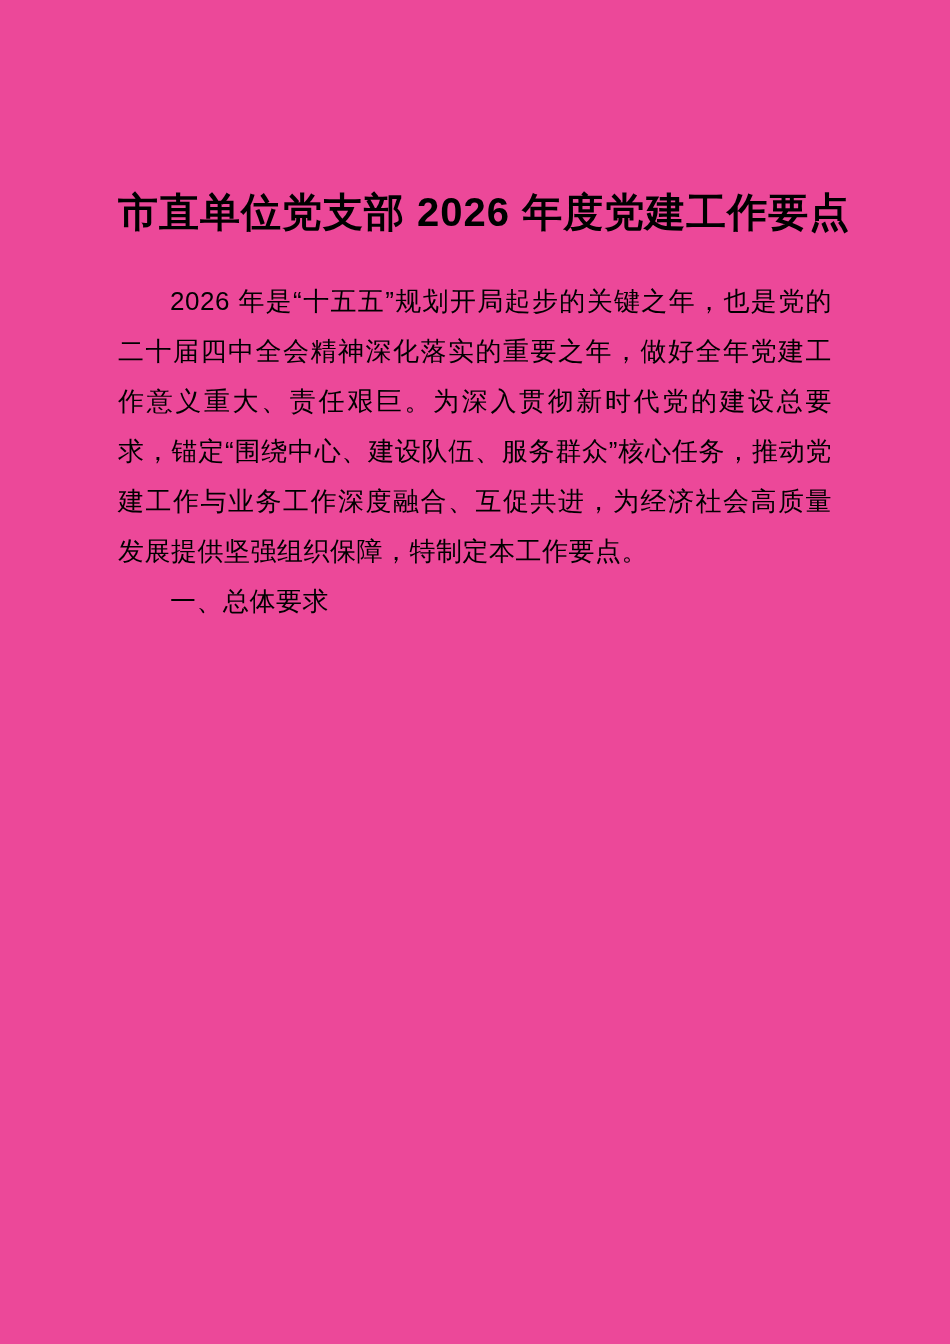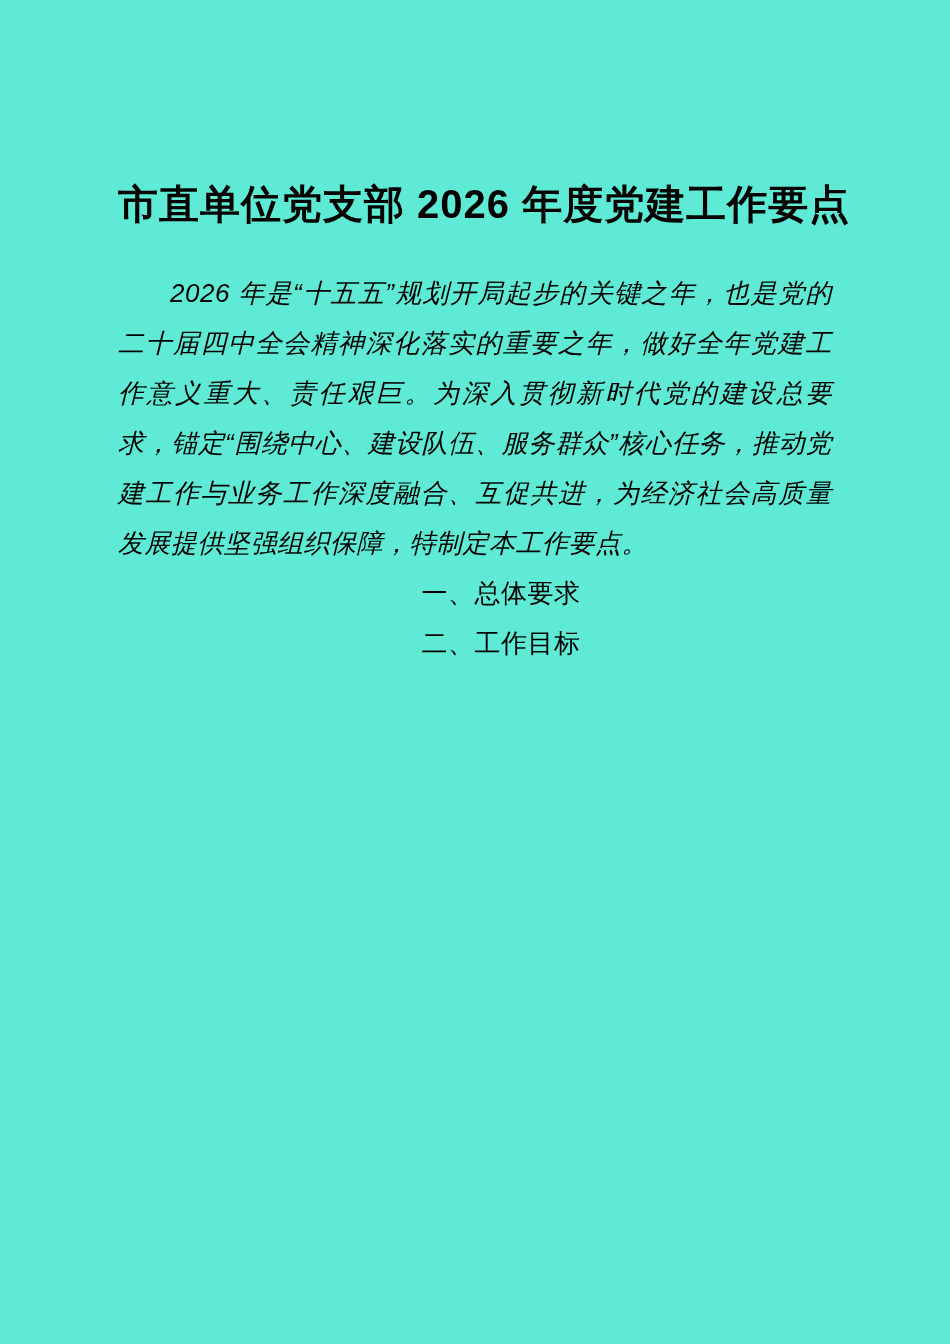--- a/index.html
+++ b/index.html
@@ -5,61 +5,58 @@
   html, body {
     margin: 0;
     padding: 0;
     background: #ffffff;
   }
   .page {
     position: relative;
     width: 950px;
     height: 1344px;
     margin: 0 auto;
-    background: #5eead4;
+    background: #ec4899;
     color: #000000;
     font-family: "Liberation Sans", sans-serif;
     overflow: hidden;
     box-sizing: border-box;
-    padding: 8px 118px;
+    padding: 16px 118px;
   }
   .doc-title {
     margin: 172px 0 40px 0;
     font-size: 40px;
     line-height: 48px;
     font-weight: 700;
     text-align: center;
     letter-spacing: 1px;
     white-space: nowrap;
   }
   .para {
     margin: 0;
     font-size: 26px;
     line-height: 50px;
     text-align: justify;
     text-indent: 2em;
     letter-spacing: 0.5px;
     word-break: break-all;
-    font-style: italic;
   }
   .section-heading {
     margin: 0;
     font-size: 26px;
     line-height: 50px;
     text-indent: 2em;
     letter-spacing: 0.5px;
-    text-align: center;
   }
 </style>
 </head>
 <body>
 
 <div class="page">
   <h1 class="doc-title">市直单位党支部 2026 年度党建工作要点</h1>
 
   <p class="para">2026 年是“十五五”规划开局起步的关键之年，也是党的二十届四中全会精神深化落实的重要之年，做好全年党建工作意义重大、责任艰巨。为深入贯彻新时代党的建设总要求，锚定“围绕中心、建设队伍、服务群众”核心任务，推动党建工作与业务工作深度融合、互促共进，为经济社会高质量发展提供坚强组织保障，特制定本工作要点。</p>
 
   <p class="section-heading">一、总体要求</p>
 
 
-  <p class="section-heading">二、工作目标</p>
 
 </div>
 
 </body></html>

